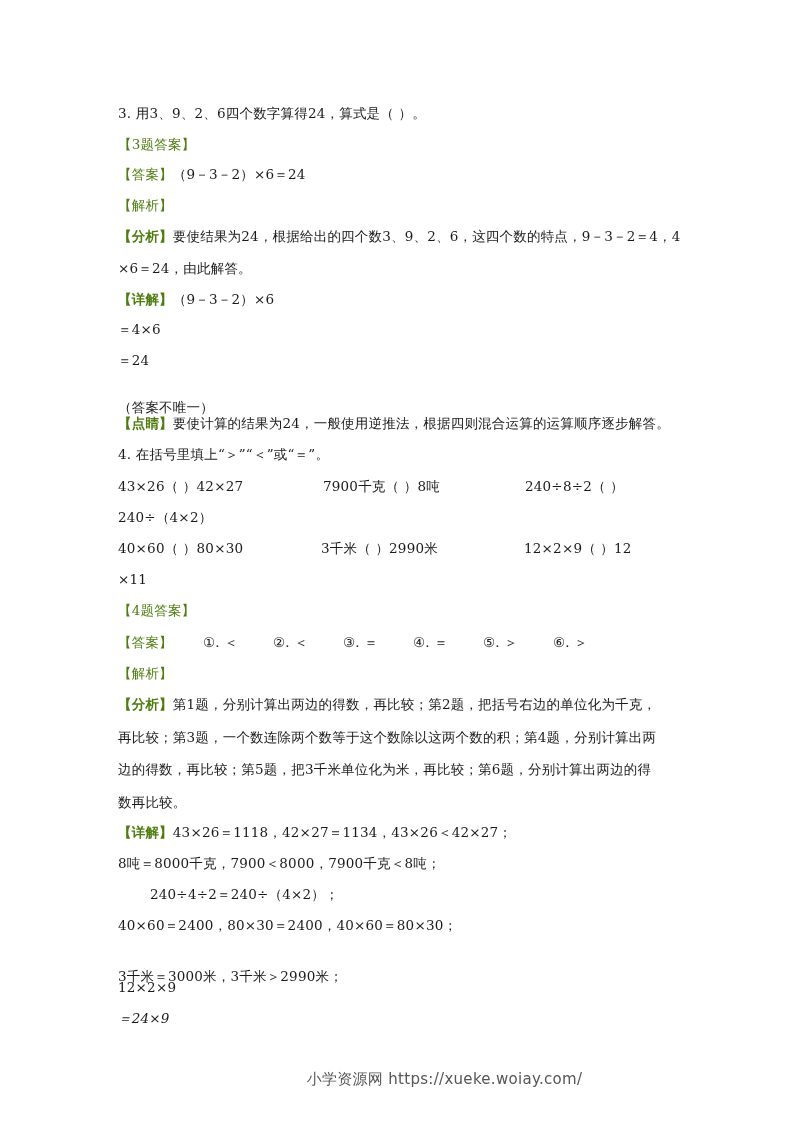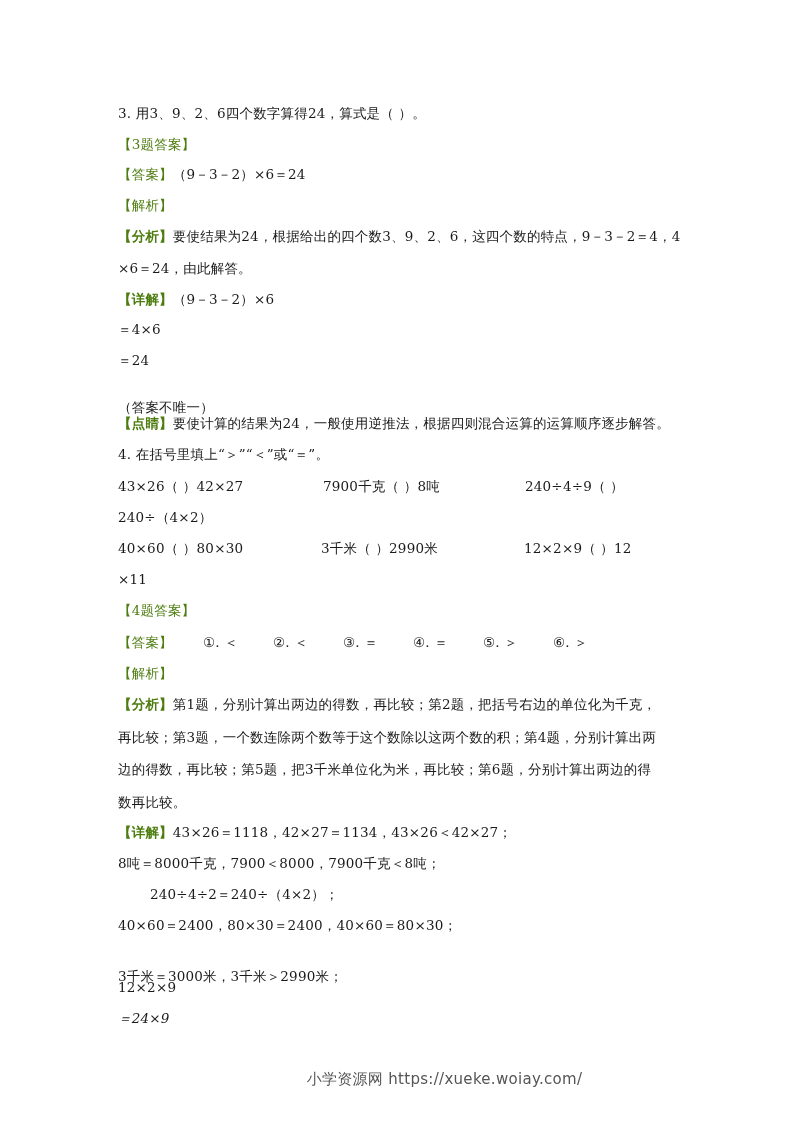--- a/index.html
+++ b/index.html
@@ -77,21 +77,21 @@
   <div class="line" style="top:361px;margin-top:36px;">（答案不唯一）</div>
 
   <div class="line" style="top:413px;">
     <span class="bracket">【点睛】</span><span>要使计算的结果为24，一般使用逆推法，根据四则混合运算的运算顺序逐步解答。</span>
   </div>
 
   <div class="line" style="top:444px;">4. 在括号里填上“＞”“＜”或“＝”。</div>
 
   <div class="line" style="top:476px; left:118px;">43×26（              ）42×27</div>
   <div class="line" style="top:476px; left:323px;">7900千克（              ）8吨</div>
-  <div class="line" style="top:476px; left:525px;">240÷4÷9（              ）</div>
+  <div class="line" style="top:476px; left:525px;">240÷8÷2（              ）</div>
   <div class="line" style="top:507px;">240÷（4×2）</div>
 
   <div class="line" style="top:538px; left:118px;">40×60（              ）80×30</div>
   <div class="line" style="top:538px; left:321px;">3千米（              ）2990米</div>
   <div class="line" style="top:538px; left:524px;">12×2×9（              ）12</div>
   <div class="line" style="top:569px;">×11</div>
 
   <div class="line blue" style="top:600px;">【4题答案】</div>
 
   <div class="line" style="top:632px;">

